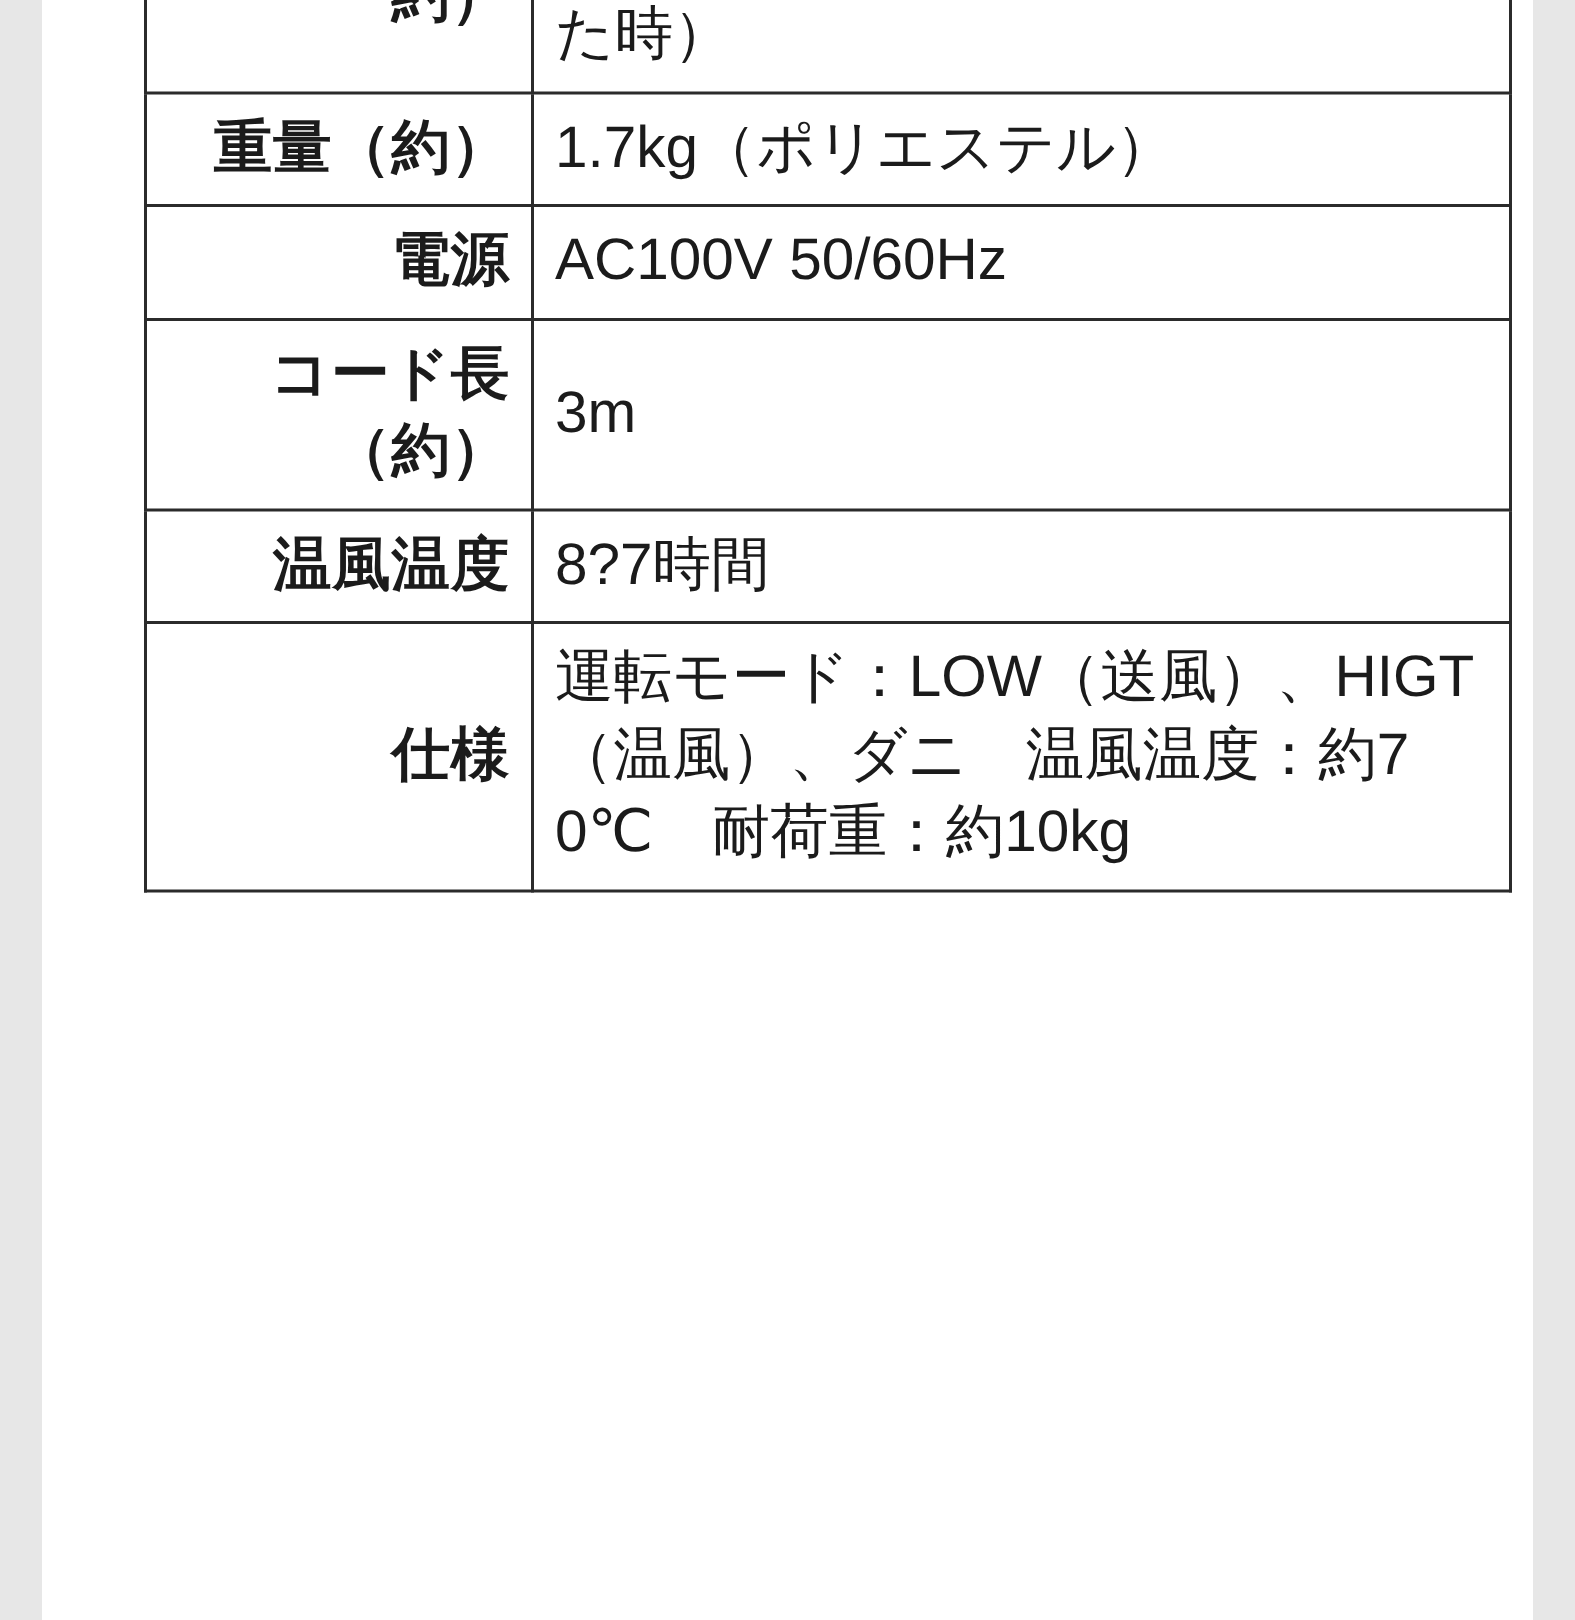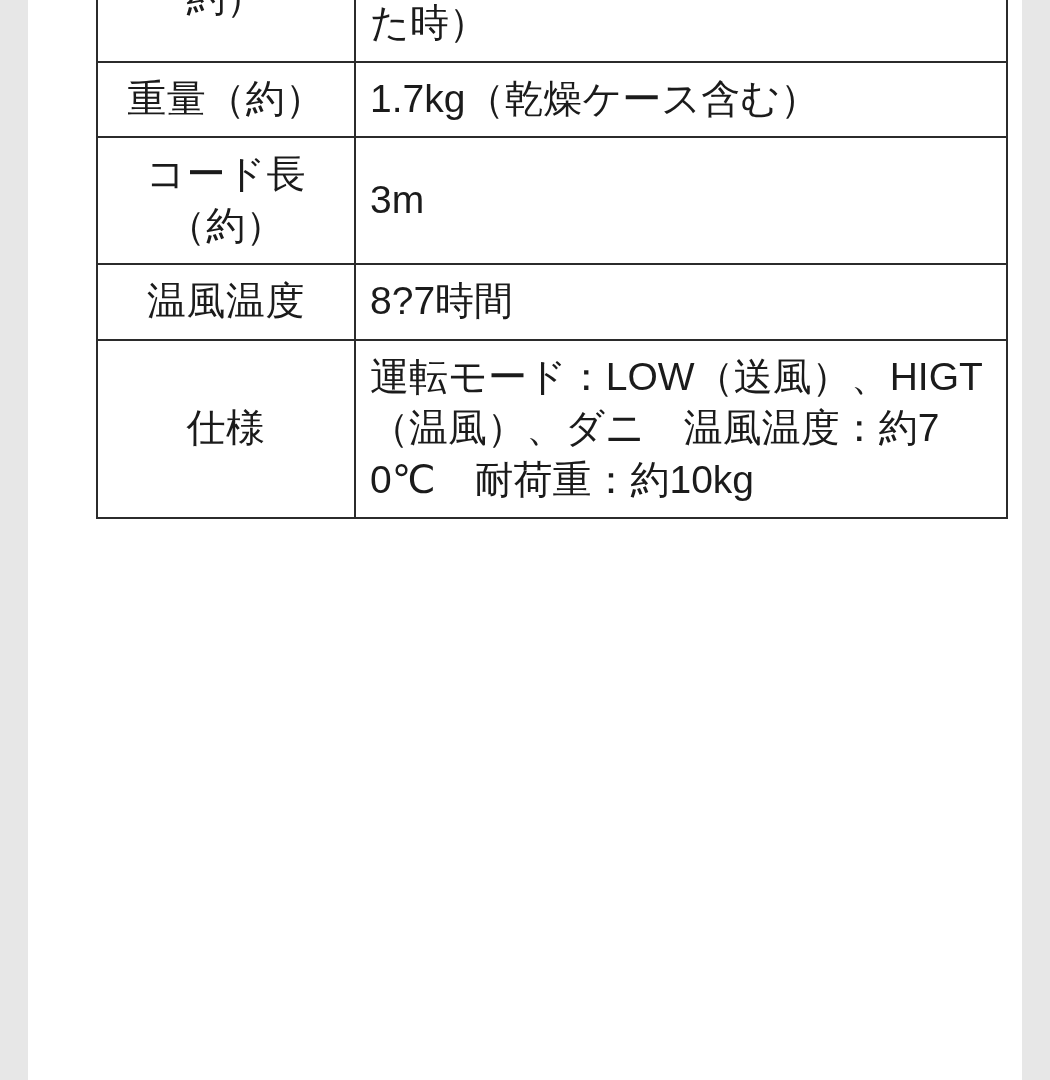--- a/index.html
+++ b/index.html
@@ -44,22 +44,22 @@
     padding: 10px 14px 12px 14px;
     font-size: 39px;
     line-height: 1.32;
     color: #1b1b1b;
     vertical-align: middle;
     word-break: break-all;
     background: #ffffff;
   }
   .spec-table td.label {
     width: 228px;
-    text-align: center;
-    font-weight: normal;
+    text-align: right;
+    font-weight: bold;
     letter-spacing: 0.5px;
   }
   .spec-table td.value {
     text-align: left;
     font-weight: normal;
     letter-spacing: 0px;
   }
   .row-material td.value,
   .row-spec td.value,
   .row-size td.value {
@@ -75,21 +75,25 @@
 <div class="page">
   <div class="sheet">
     <table class="spec-table">
       <tbody>
         <tr class="row-size">
           <td class="label">約）</td>
           <td class="value">けフックを使用しフラップを開いた時）</td>
         </tr>
         <tr class="row-weight">
           <td class="label">重量（約）</td>
-          <td class="value">1.7kg（乾燥ケース含む）</td>
+          <td class="value">1.7kg（ポリエステル）</td>
+        </tr>
+        <tr class="row-power-source">
+          <td class="label">電源</td>
+          <td class="value">AC100V 50/60Hz</td>
         </tr>
         <tr class="row-cord">
           <td class="label">コード長（約）</td>
           <td class="value">3m</td>
         </tr>
         <tr class="row-timer">
           <td class="label">温風温度</td>
           <td class="value">8?7時間</td>
         </tr>
         <tr class="row-spec">

